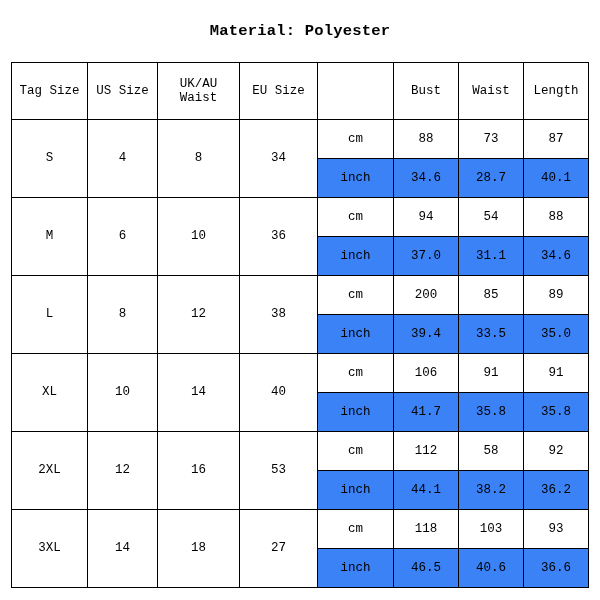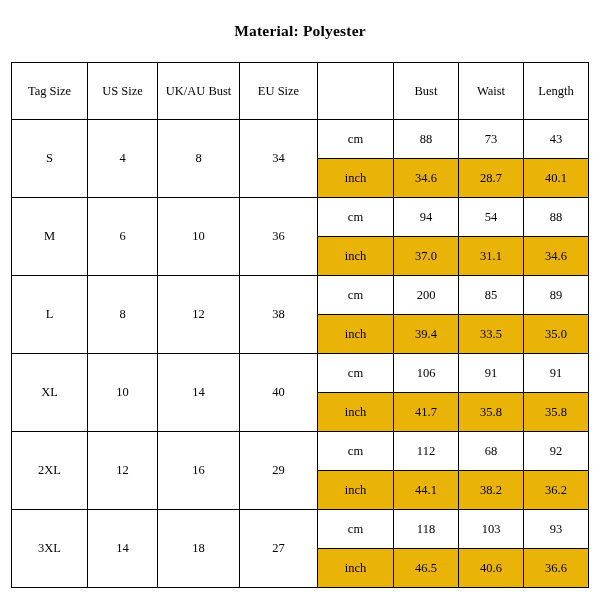--- a/index.html
+++ b/index.html
@@ -12,20 +12,21 @@
     background: #ffffff;
     font-family: "Liberation Serif", serif;
     color: #000000;
     overflow: hidden;
   }
   .sheet {
     width: 600px;
     height: 600px;
     box-sizing: border-box;
     position: relative;
+    font-family: Liberation Mono, monospace;
   }
   .title {
     text-align: center;
     font-size: 15.5px;
     font-weight: bold;
     padding-top: 22px;
     padding-bottom: 10px;
     letter-spacing: 0.2px;
   }
   table.size-table {
@@ -56,21 +57,21 @@
   td.unit {
     height: 38px;
     font-size: 12px;
   }
   td.val {
     height: 38px;
     font-size: 12.5px;
   }
   tr.inch-row td.unit,
   tr.inch-row td.val {
-    background: #eab308;
+    background: #3b82f6;
   }
   .col-tag { width: 76px; }
   .col-us { width: 70px; }
   .col-ukau { width: 82px; }
   .col-eu { width: 78px; }
   .col-unit { width: 76px; }
   .col-meas { width: 65px; }
 </style>
 </head>
 <body>
@@ -87,39 +88,39 @@
       <col class="col-eu">
       <col class="col-unit">
       <col class="col-meas">
       <col class="col-meas">
       <col class="col-meas">
     </colgroup>
     <thead>
       <tr>
         <th class="head">Tag Size</th>
         <th class="head">US Size</th>
-        <th class="head">UK/AU Bust</th>
+        <th class="head">UK/AU Waist</th>
         <th class="head">EU Size</th>
         <th class="head"></th>
         <th class="head">Bust</th>
         <th class="head">Waist</th>
         <th class="head">Length</th>
       </tr>
     </thead>
     <tbody>
 
       <tr class="cm-row">
         <td class="sizecell" rowspan="2">S</td>
         <td class="sizecell" rowspan="2">4</td>
         <td class="sizecell" rowspan="2">8</td>
         <td class="sizecell" rowspan="2">34</td>
         <td class="unit">cm</td>
         <td class="val">88</td>
         <td class="val">73</td>
-        <td class="val">43</td>
+        <td class="val">87</td>
       </tr>
       <tr class="inch-row">
         <td class="unit">inch</td>
         <td class="val">34.6</td>
         <td class="val">28.7</td>
         <td class="val">40.1</td>
       </tr>
 
       <tr class="cm-row">
         <td class="sizecell" rowspan="2">M</td>
@@ -169,24 +170,24 @@
         <td class="unit">inch</td>
         <td class="val">41.7</td>
         <td class="val">35.8</td>
         <td class="val">35.8</td>
       </tr>
 
       <tr class="cm-row">
         <td class="sizecell" rowspan="2">2XL</td>
         <td class="sizecell" rowspan="2">12</td>
         <td class="sizecell" rowspan="2">16</td>
-        <td class="sizecell" rowspan="2">29</td>
+        <td class="sizecell" rowspan="2">53</td>
         <td class="unit">cm</td>
         <td class="val">112</td>
-        <td class="val">68</td>
+        <td class="val">58</td>
         <td class="val">92</td>
       </tr>
       <tr class="inch-row">
         <td class="unit">inch</td>
         <td class="val">44.1</td>
         <td class="val">38.2</td>
         <td class="val">36.2</td>
       </tr>
 
       <tr class="cm-row">

